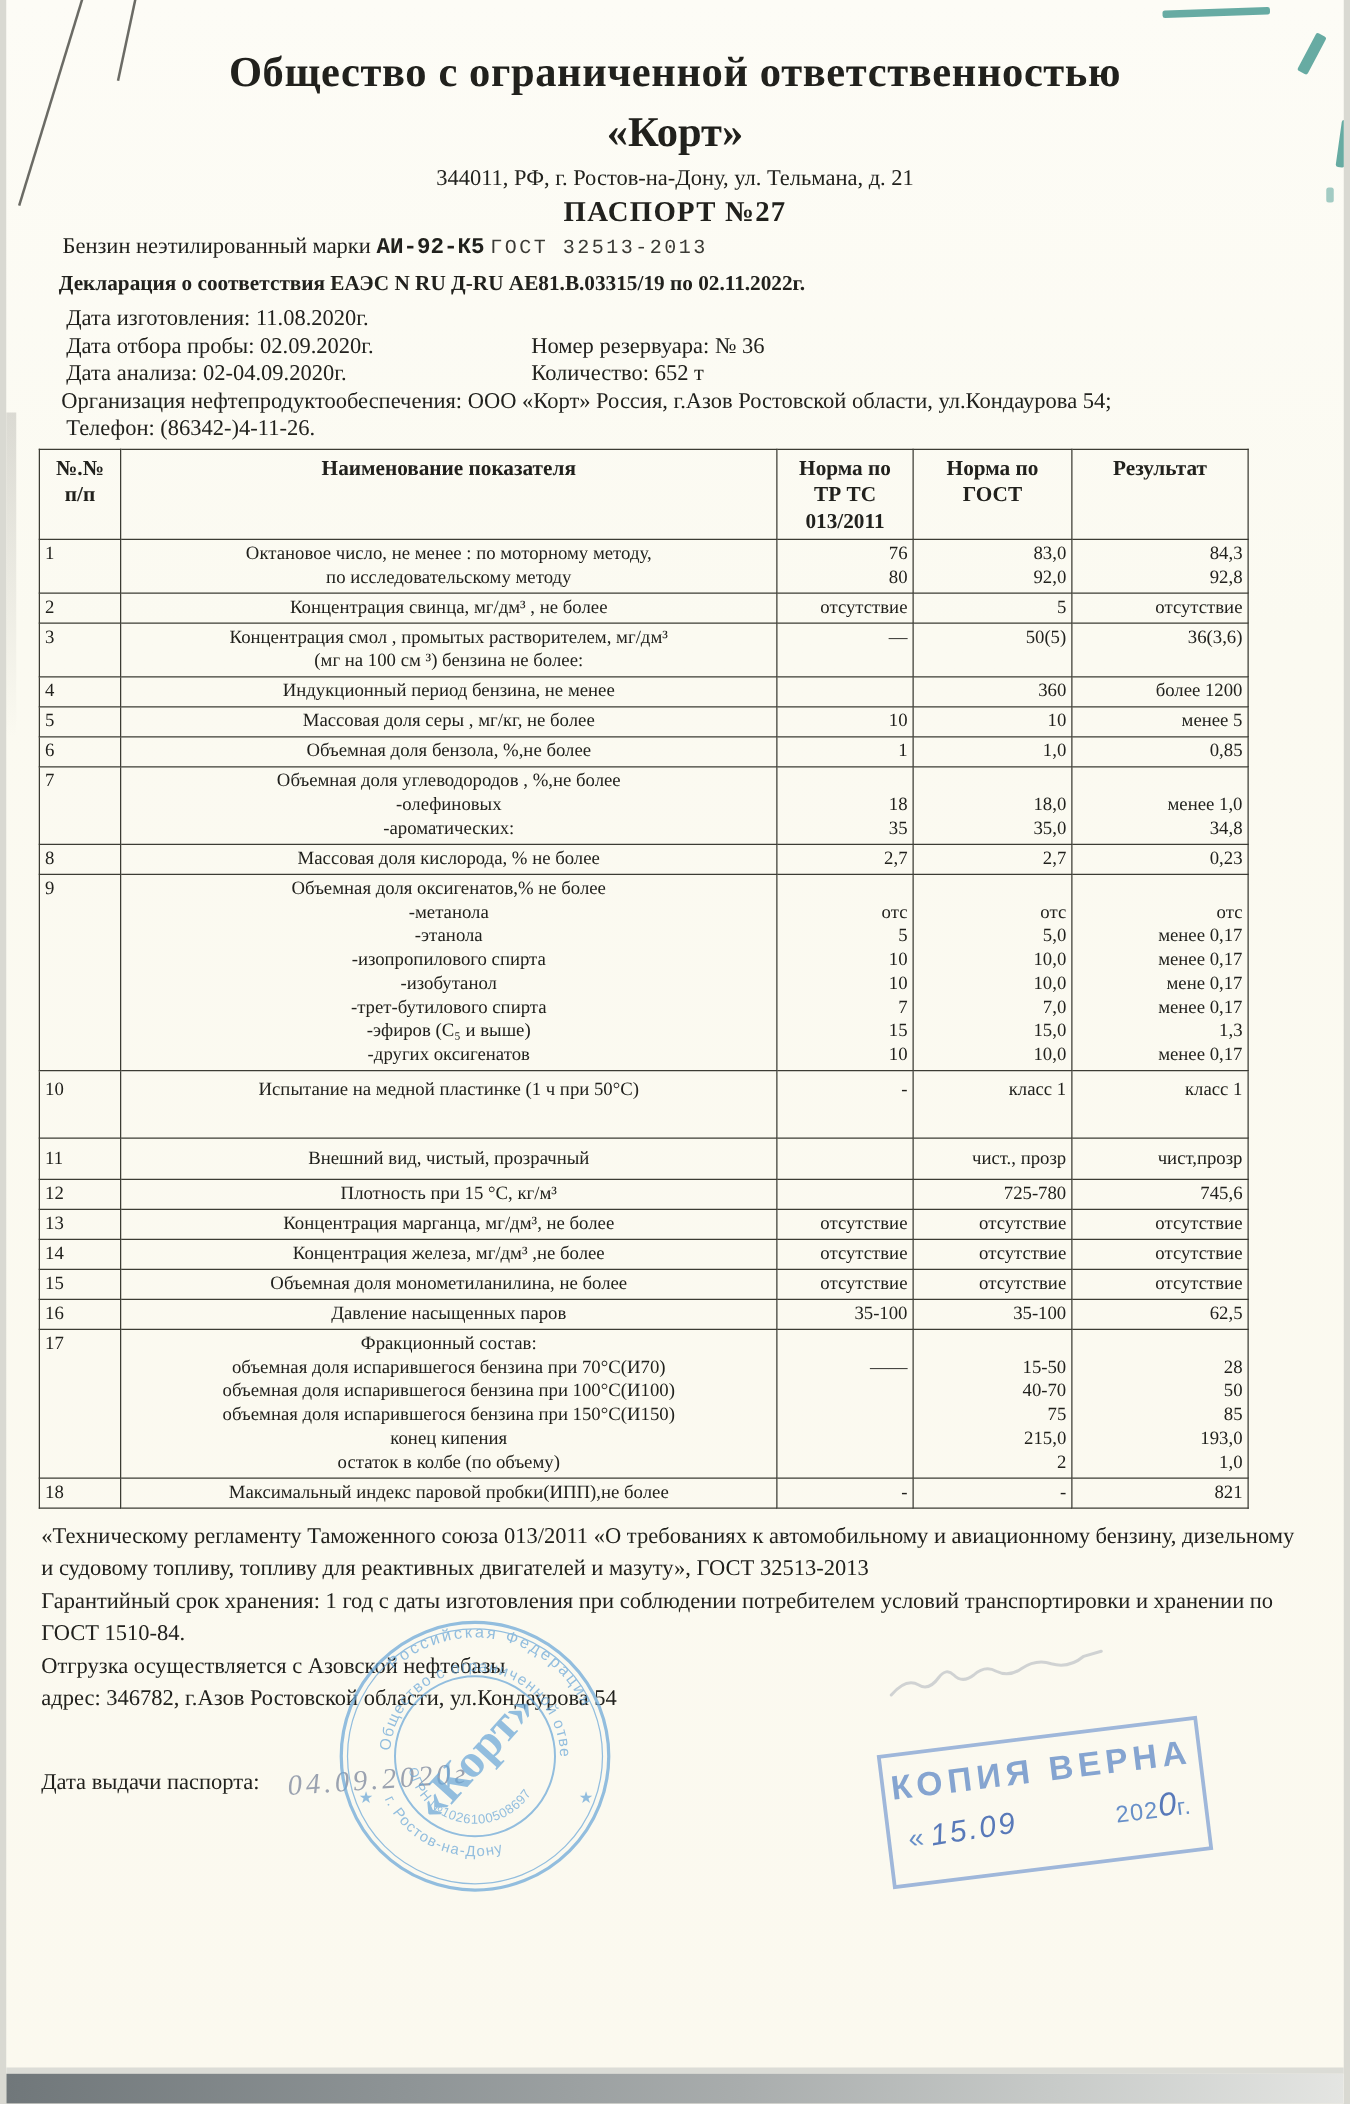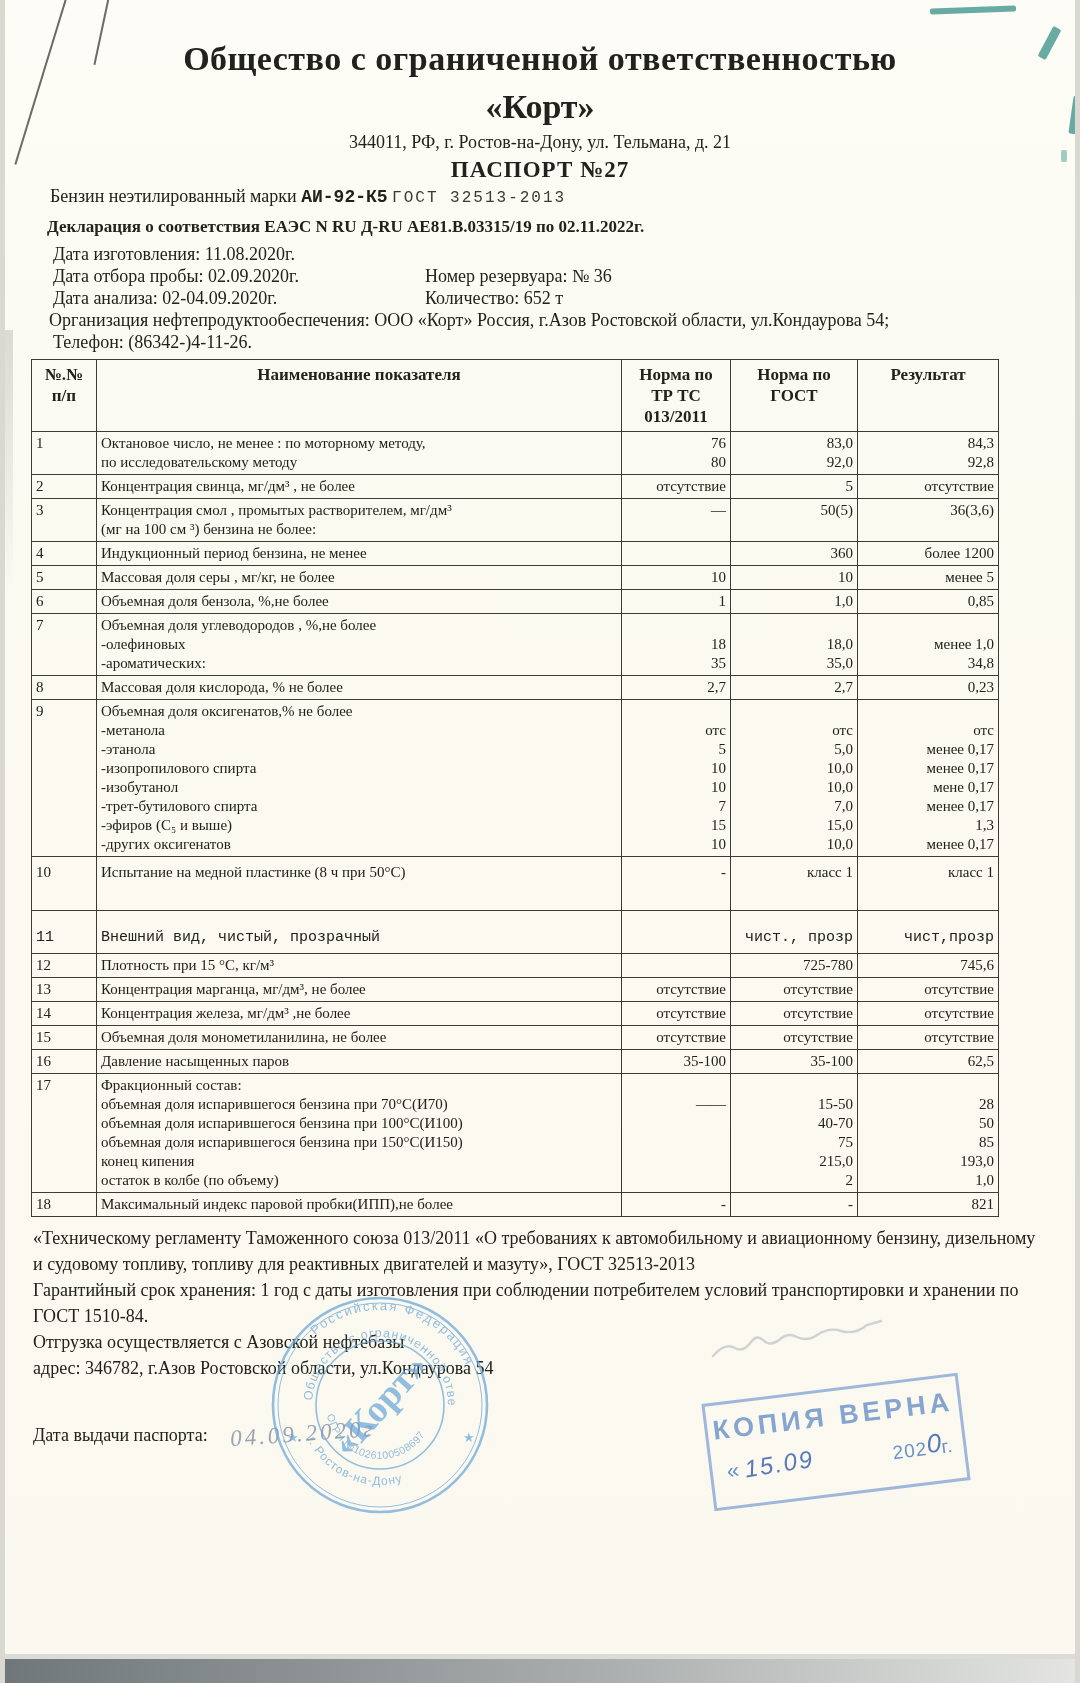--- a/index.html
+++ b/index.html
@@ -27,27 +27,27 @@
   
   table.spec{border-collapse:collapse;margin:6px 0 0 26px;width:942px;table-layout:fixed;}
   table.spec th,table.spec td{
     border:1.6px solid #3c3c34;vertical-align:top;white-space:pre-line;
     font-size:15px;line-height:19px;padding:2px 4px;
   }
   table.spec th{font-size:17px;font-weight:bold;text-align:center;padding:4px 2px;line-height:21px;}
   th.col-num,td.col-num{width:60px;}
   td.col-num{text-align:left;padding-left:7px;}
   th.col-name,td.col-name{width:520px;}
-  td.col-name{padding-left:13px;}
+  td.col-name{padding-left:13px;text-align:center;}
   th.col-trtc,td.col-trtc{width:104px;}
   th.col-gost,td.col-gost{width:122px;}
   th.col-result,td.col-result{width:136px;}
   td.col-trtc,td.col-gost,td.col-result{text-align:right;}
   tbody tr:nth-child(10) td{padding-bottom:28px;padding-top:6px;}
-  tbody tr:nth-child(11) td{padding-top:17px;padding-bottom:6px;font-family:Liberation Mono, monospace;}
+  tbody tr:nth-child(11) td{padding-top:7px;padding-bottom:6px;}
   
   .conclusion{margin:8px 0 0 28px;width:1010px;font-size:18px;line-height:26px;}
   .concl-label{font-weight:bold;letter-spacing:.5px;font-size:18.5px;}
   .director-row{display:flex;justify-content:space-between;padding-right:150px;margin-top:2px;}
   .issue-row{margin:40px 0 0 28px;font-size:18px;}
   .handwriting{
     display:inline-block;font-style:italic;color:#8b94a6;font-size:23px;
     letter-spacing:3px;transform:rotate(-4deg);margin-left:18px;opacity:.85;
   }
   
@@ -243,21 +243,21 @@
 отс
 менее 0,17
 менее 0,17
 мене 0,17
 менее 0,17
 1,3
 менее 0,17</td>
         </tr>
         <tr>
           <td class="col-num">10</td>
-          <td class="col-name">Испытание на медной пластинке (8 ч при 50°С)</td>
+          <td class="col-name">Испытание на медной пластинке (1 ч при 50°С)</td>
           <td class="col-trtc">-</td>
           <td class="col-gost">класс 1</td>
           <td class="col-result">класс 1</td>
         </tr>
         <tr>
           <td class="col-num">11</td>
           <td class="col-name">Внешний вид, чистый, прозрачный</td>
           <td class="col-trtc"></td>
           <td class="col-gost">чист., прозр</td>
           <td class="col-result">чист,прозр</td>

